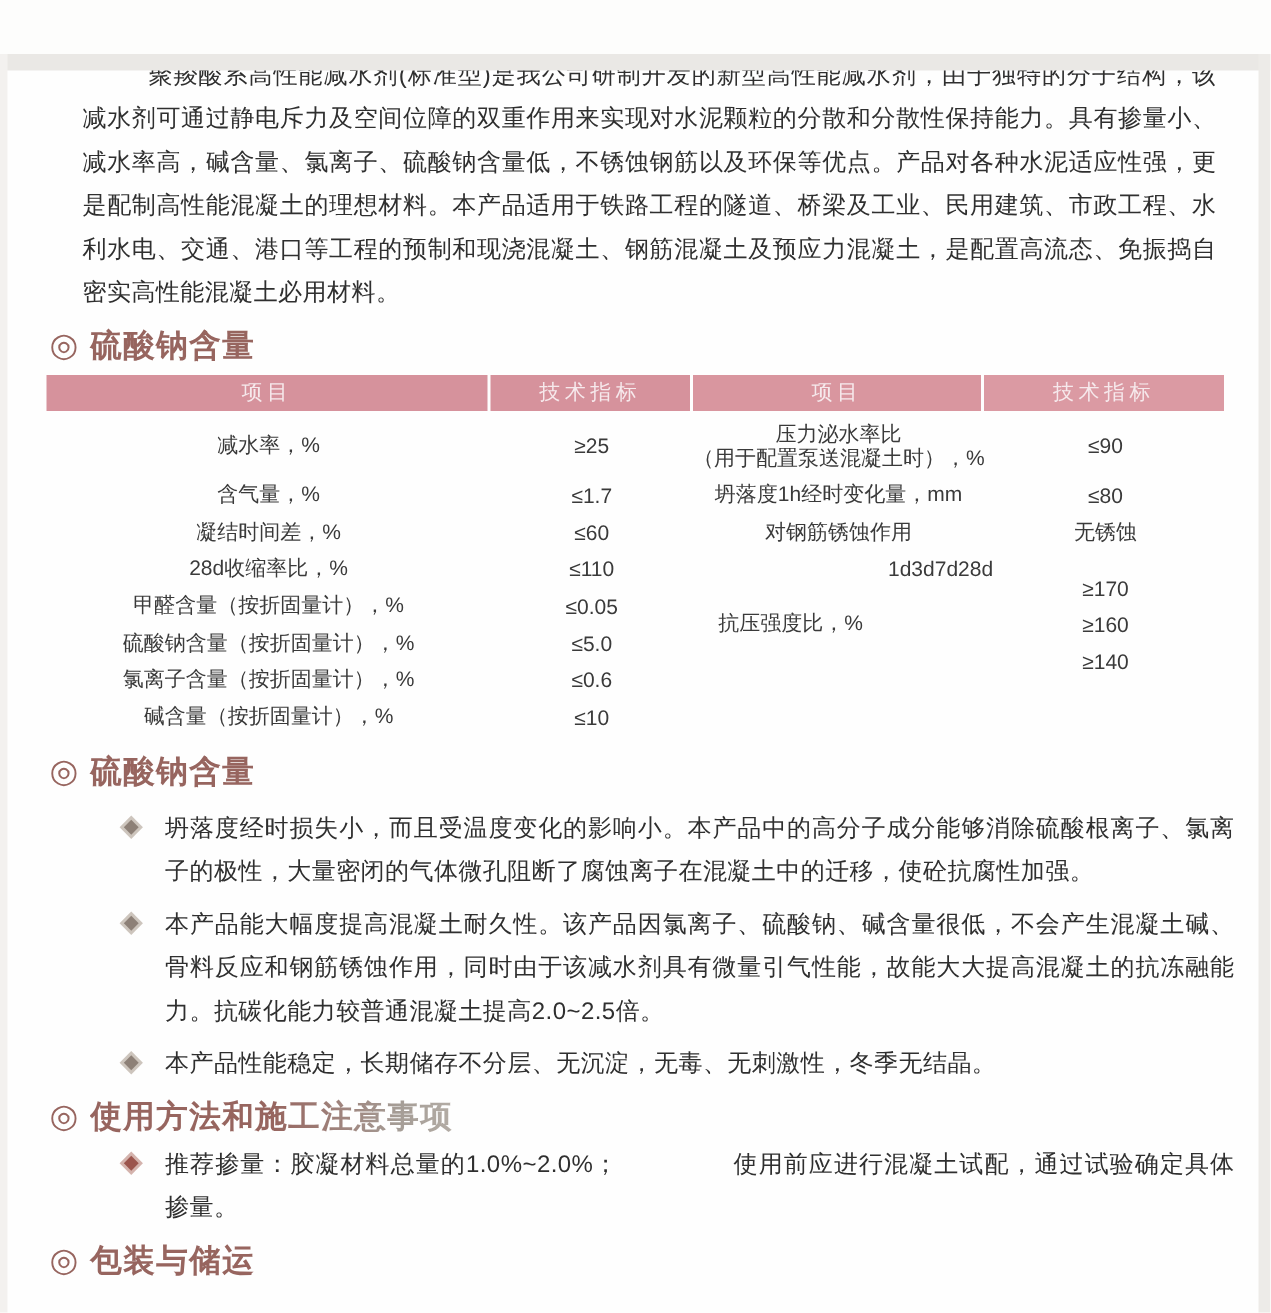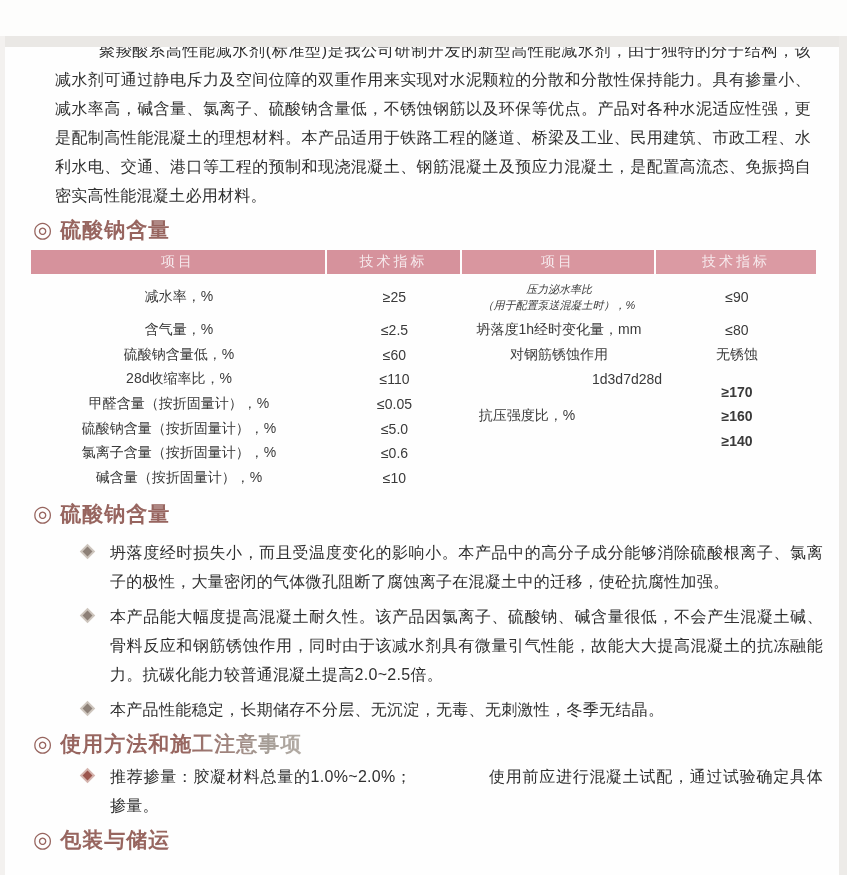--- a/index.html
+++ b/index.html
@@ -54,36 +54,36 @@
     letter-spacing:3px;font-size:14px;
   }
   .thead .hcell:nth-child(3){background:#d9969f;}
   .thead .hcell:nth-child(4){background:#db9aa3;}
   .tbody{display:flex;margin-top:2px;}
   .tleft{width:431px;}
   .tright{width:356px;}
   .lrow{display:grid;grid-template-columns:296px 135px;align-items:center;height:24.6px;text-align:center;}
   .rrow{display:grid;grid-template-columns:194px 162px;align-items:center;height:24.6px;text-align:center;}
   .lrow.tall,.rrow.tall{height:42px;}
-  .rrow.tall .plabel{font-size:11px;line-height:16px;font-style:italic;}
+  .rrow.tall .plabel{font-size:14px;line-height:16px;}
   .cell{white-space:nowrap;}
   .lrow .special-label{position:relative;}
   .lrow .special-label .sub-1h{position:absolute;right:8px;top:50%;transform:translateY(-50%);}
   .lrow .special-value{position:relative;}
   .lrow .special-value .slash{position:absolute;left:30px;top:50%;transform:translateY(-50%);}
   .lrow .special-value .val{padding-left:46px;}
   .rgroup{display:grid;grid-template-columns:194px 162px;}
   .rgroup.strength{height:98.4px;}
   .rgroup.setting{height:49.2px;}
   .rgroup .labelwrap{display:flex;align-items:center;height:100%;}
   .rgroup .glabel{flex:1;text-align:center;}
   .rgroup .subcol{width:64px;display:flex;flex-direction:row;height:100%;}
   .rgroup .subcol span{height:24.6px;display:flex;align-items:center;justify-content:center;}
   .rgroup .valcol{display:flex;flex-direction:column;justify-content:center;height:100%;text-align:center;}
-  .rgroup .valcol span{height:24.6px;display:flex;align-items:center;justify-content:center;font-weight:bold;}
+  .rgroup .valcol span{height:24.6px;display:flex;align-items:center;justify-content:center;}
   .rgroup .single-val{display:flex;align-items:center;justify-content:center;height:100%;}
 
   
   .bullet{display:flex;margin:6px 24px 0 84px;}
   .bullet .diamond{
     flex:none;width:7px;height:7px;margin:10px 19px 0 0;
     transform:rotate(45deg);
     background:var(--bullet-gray);
     box-shadow:0 0 0 2px #cdc5bd;
   }
@@ -112,24 +112,24 @@
       <div class="hcell">技术指标</div>
     </div>
     <div class="tbody">
       <div class="tleft">
         <div class="lrow tall">
           <div class="cell">减水率，%</div>
           <div class="cell">≥25</div>
         </div>
         <div class="lrow">
           <div class="cell">含气量，%</div>
-          <div class="cell">≤2.5</div>
-        </div>
-        <div class="lrow">
-          <div class="cell">硫酸钠含量低，%</div>
+          <div class="cell">≤1.7</div>
+        </div>
+        <div class="lrow">
+          <div class="cell">凝结时间差，%</div>
           <div class="cell">≤60</div>
         </div>
         <div class="lrow">
           <div class="cell">28d收缩率比，%</div>
           <div class="cell">≤110</div>
         </div>
         <div class="lrow">
           <div class="cell">甲醛含量（按折固量计），%</div>
           <div class="cell">≤0.05</div>
         </div>

